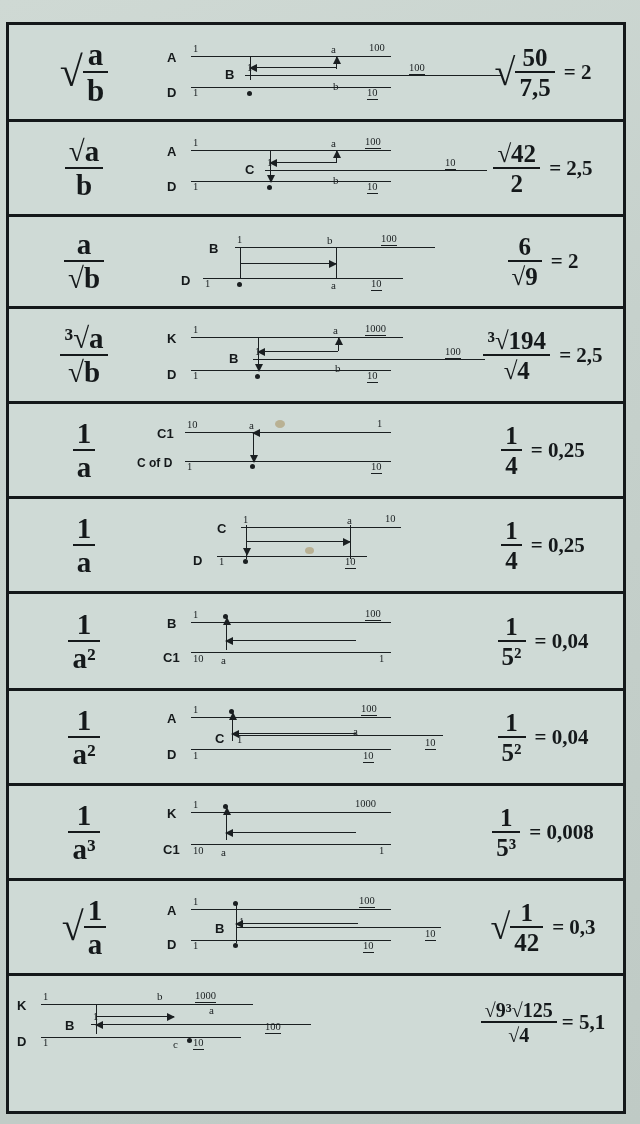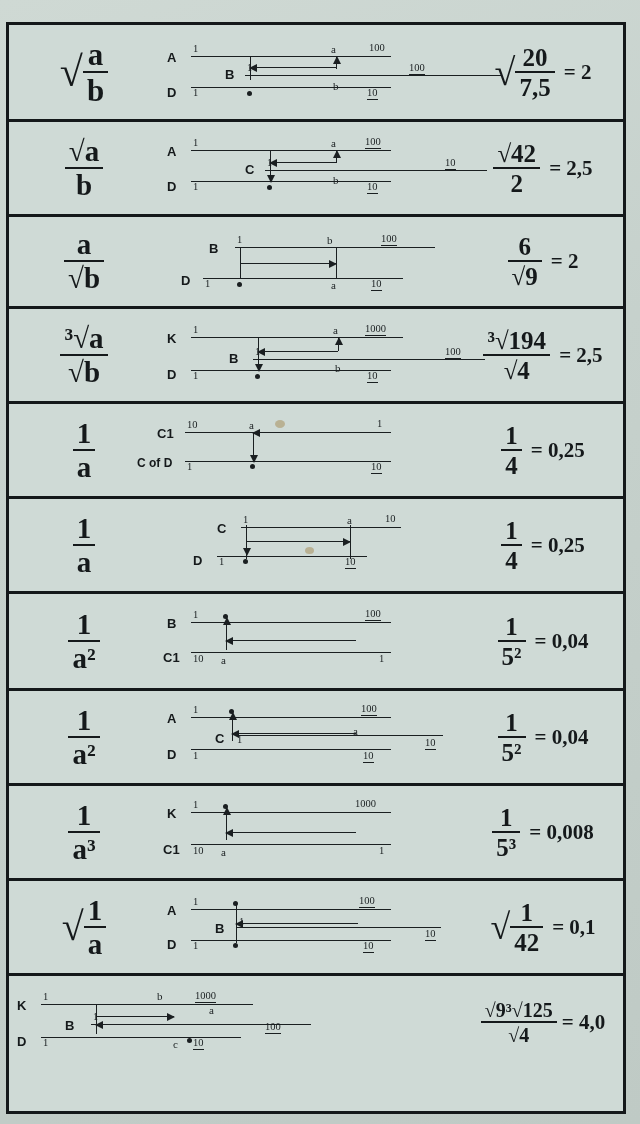--- a/index.html
+++ b/index.html
@@ -126,21 +126,21 @@
         <span class="tickno" style="left:34px;top:63px;">1</span>
         <div class="scale" style="left:32px;top:62px;width:200px;"></div>
         <span class="ptlbl" style="left:174px;top:55px;">b</span>
         <span class="tickno bar" style="left:208px;top:63px;">10</span>
         <div class="dot" style="left:88px;top:66px;"></div>
       </div>
       <div class="cell-right">
         <span class="rightwrap">
           <span class="radical" style="font-size:38px;">√</span>
           <span class="frac med">
-            <span class="num">20</span>
+            <span class="num">50</span>
             <span class="den">7,5</span>
           </span>
           <span class="eq">= 2</span>
         </span>
       </div>
     </div>
 
     <div class="row" style="height:95px;">
       <div class="cell-left">
         <span class="frac big">
@@ -447,21 +447,21 @@
         <div class="hline arrowleft" style="left:77px;top:42px;width:122px;"></div>
         <div class="dot" style="left:74px;top:62px;"></div>
       </div>
       <div class="cell-right">
         <span class="rightwrap">
           <span class="radical" style="font-size:36px;">√</span>
           <span class="frac med">
             <span class="num">1</span>
             <span class="den">42</span>
           </span>
-          <span class="eq">= 0,1</span>
+          <span class="eq">= 0,3</span>
         </span>
       </div>
     </div>
 
     <div class="row" style="height:92px;border-bottom:none;">
       <div class="cell-mid">
         <span class="lbl" style="left:8px;top:22px;">K</span>
         <span class="tickno" style="left:34px;top:16px;">1</span>
         <div class="scale" style="left:32px;top:28px;width:212px;"></div>
         <span class="ptlbl" style="left:148px;top:14px;">b</span>
@@ -480,19 +480,19 @@
         <div class="hline arrowright" style="left:87px;top:40px;width:78px;"></div>
         <div class="hline arrowleft" style="left:87px;top:48px;width:104px;"></div>
         <div class="dot" style="left:178px;top:62px;"></div>
       </div>
       <div class="cell-right">
         <span class="rightwrap">
           <span class="frac" style="font-size:20px;font-weight:700;">
             <span class="num">√9³√125</span>
             <span class="den">√4</span>
           </span>
-          <span class="eq" style="margin-left:5px;">= 4,0</span>
+          <span class="eq" style="margin-left:5px;">= 5,1</span>
         </span>
       </div>
     </div>
 
   </div>
 </div>
 
 </body></html>

